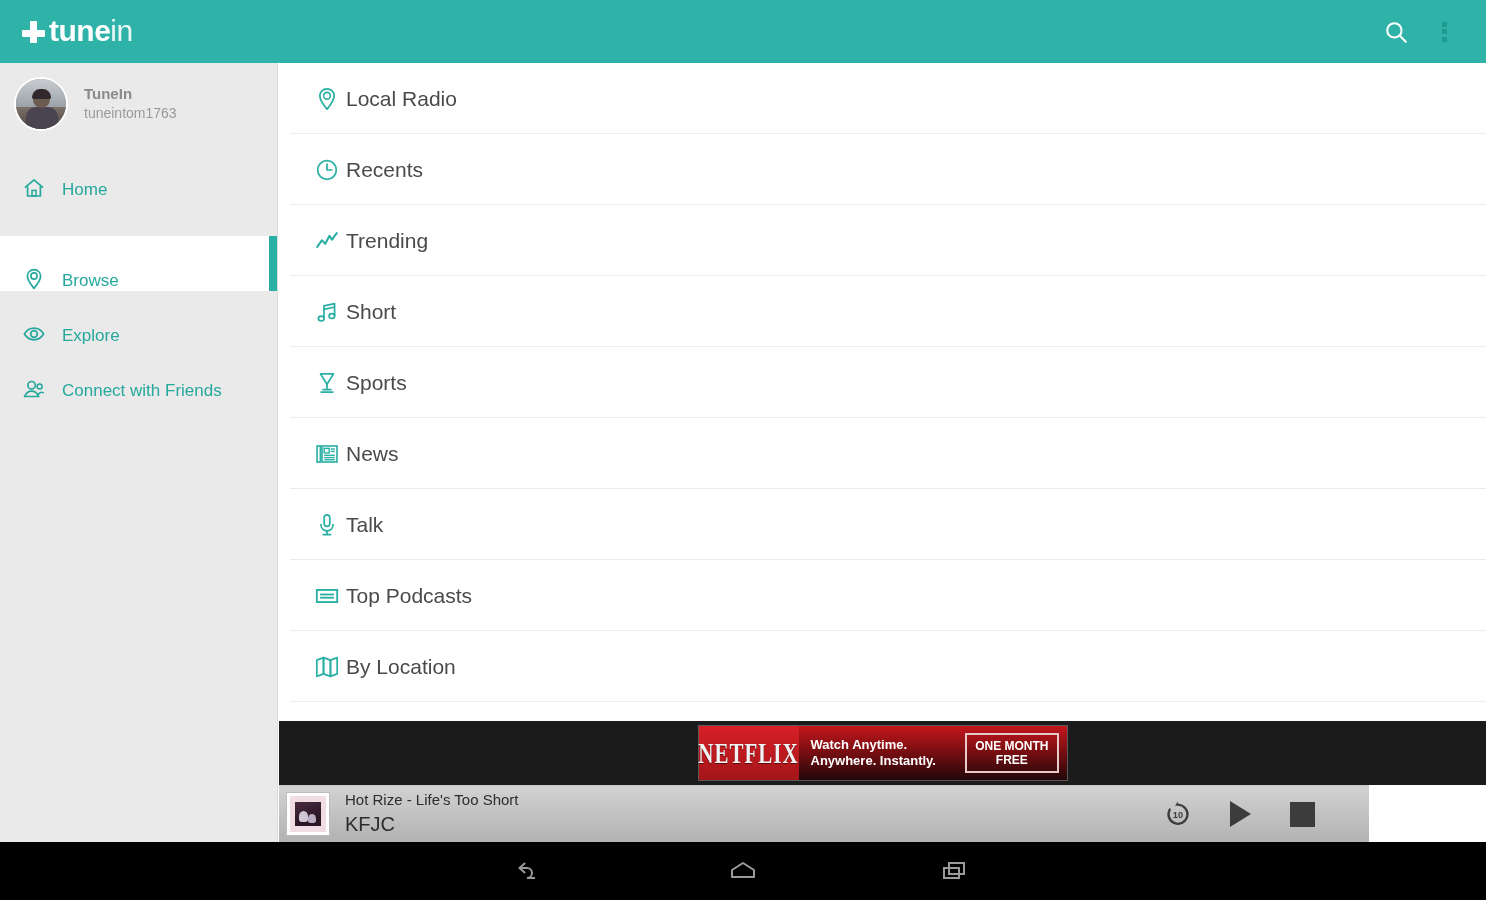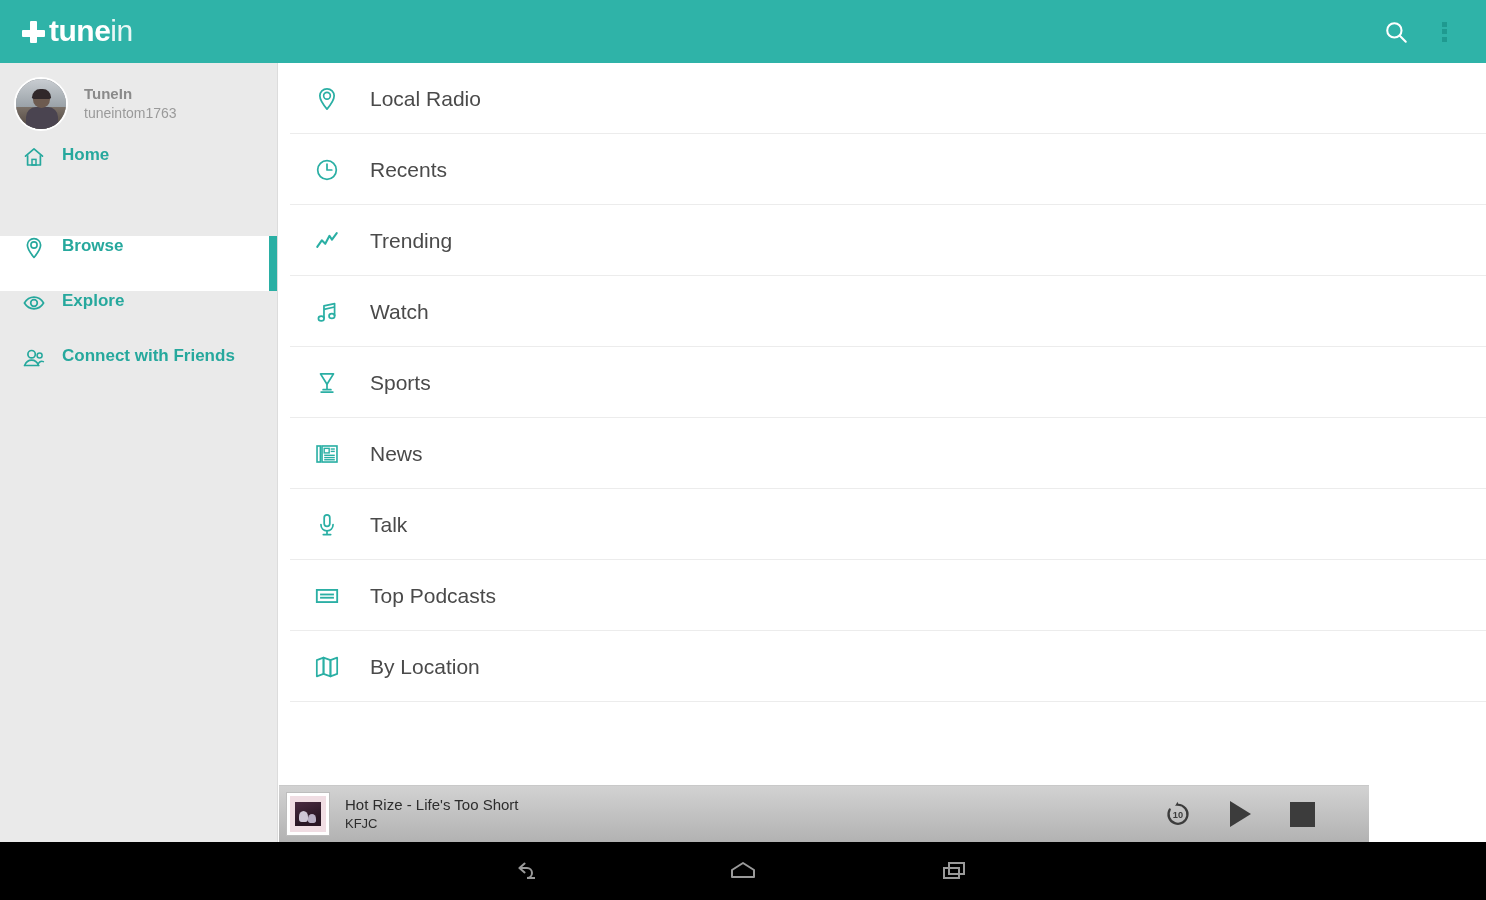--- a/index.html
+++ b/index.html
@@ -166,25 +166,24 @@
   .profile-handle {
     font-size: 14px;
     color: #9a9a9a;
     line-height: 1.4;
   }
 
   .nav-item {
     position: relative;
     height: 55px;
     display: flex;
-    align-items: flex-start;
+    align-items: flex-end;
     padding-left: 22px;
     box-sizing: border-box;
     cursor: pointer;
-    font-weight: bold;
   }
   .nav-item .nav-icon {
     width: 30px;
     display: flex;
     align-items: center;
     justify-content: flex-start;
     flex: none;
   }
   .nav-item .nav-label {
     margin-left: 10px;
@@ -229,21 +228,21 @@
     background: #ececec;
   }
   .list-row .list-icon {
     width: 34px;
     display: flex;
     align-items: center;
     justify-content: center;
     flex: none;
   }
   .list-row .list-label {
-    margin-left: 26px;
+    margin-left: 2px;
     font-size: 21px;
     color: #4a4a4a;
   }
 
   
   .ad-strip {
     position: absolute;
     left: 279px; top: 721px;
     width: 1207px;
     height: 64px;
@@ -350,21 +349,21 @@
   }
   .track-info {
     margin-left: 16px;
   }
   .track-title {
     font-size: 15px;
     color: #2d2d2d;
     line-height: 1.35;
   }
   .track-sub {
-    font-size: 13px;
+    font-size: 20px;
     color: #2d2d2d;
     line-height: 1.35;
   }
   .player-controls {
     margin-left: auto;
     display: flex;
     align-items: center;
     padding-right: 36px;
   }
   .pbtn {
@@ -534,21 +533,21 @@
 
     <div class="list-row">
       <span class="list-icon">
         <svg width="26" height="26" viewBox="0 0 24 24">
           <path d="M9.2 18 V6.4 L19 4.2 V15.6" fill="none" stroke="#2aafa4" stroke-width="1.6" stroke-linejoin="round"></path>
           <line x1="9.2" y1="9.6" x2="19" y2="7.4" stroke="#2aafa4" stroke-width="1.5"></line>
           <ellipse cx="6.7" cy="18" rx="2.6" ry="2.2" fill="none" stroke="#2aafa4" stroke-width="1.6"></ellipse>
           <ellipse cx="16.5" cy="15.7" rx="2.6" ry="2.2" fill="none" stroke="#2aafa4" stroke-width="1.6"></ellipse>
         </svg>
       </span>
-      <span class="list-label">Watch</span>
+      <span class="list-label">Short</span>
     </div>
 
     <div class="list-row">
       <span class="list-icon">
         <svg width="26" height="26" viewBox="0 0 24 24">
           <path d="M6 3.6 H18 L12 13.2 Z" fill="none" stroke="#2aafa4" stroke-width="1.6" stroke-linejoin="round"></path>
           <line x1="12" y1="13.2" x2="12" y2="18" stroke="#2aafa4" stroke-width="1.6"></line>
           <line x1="8.4" y1="18.2" x2="15.6" y2="18.2" stroke="#2aafa4" stroke-width="1.6" stroke-linecap="round"></line>
           <line x1="6.6" y1="20.4" x2="17.4" y2="20.4" stroke="#2aafa4" stroke-width="1.6" stroke-linecap="round"></line>
         </svg>
@@ -601,20 +600,37 @@
           <path d="M2.6 5.6 L8.8 3.4 V18.4 L2.6 20.6 Z" fill="none" stroke="#2aafa4" stroke-width="1.6" stroke-linejoin="round"></path>
           <path d="M8.8 3.4 L15.2 5.6 V20.6 L8.8 18.4 Z" fill="none" stroke="#2aafa4" stroke-width="1.6" stroke-linejoin="round"></path>
           <path d="M15.2 5.6 L21.4 3.4 V18.4 L15.2 20.6 Z" fill="none" stroke="#2aafa4" stroke-width="1.6" stroke-linejoin="round"></path>
         </svg>
       </span>
       <span class="list-label">By Location</span>
     </div>
 
   </div>
 
+  <div class="ad-strip">
+    <div class="ad-creative">
+      <div class="ad-logo">
+        <span class="ad-logo-text">NETFLIX</span>
+      </div>
+      <div class="ad-mid">
+        <div class="ad-copy">
+          <div>Watch Anytime.</div>
+          <div>Anywhere. Instantly.</div>
+        </div>
+        <div class="ad-cta">
+          <div>ONE MONTH</div>
+          <div>FREE</div>
+        </div>
+      </div>
+    </div>
+  </div>
 
   <div class="player">
     <div class="album-art">
       <div class="inner"></div>
       <div class="shape1"></div>
       <div class="shape2"></div>
     </div>
     <div class="track-info">
       <div class="track-title">Hot Rize - Life's Too Short</div>
       <div class="track-sub">KFJC</div>

